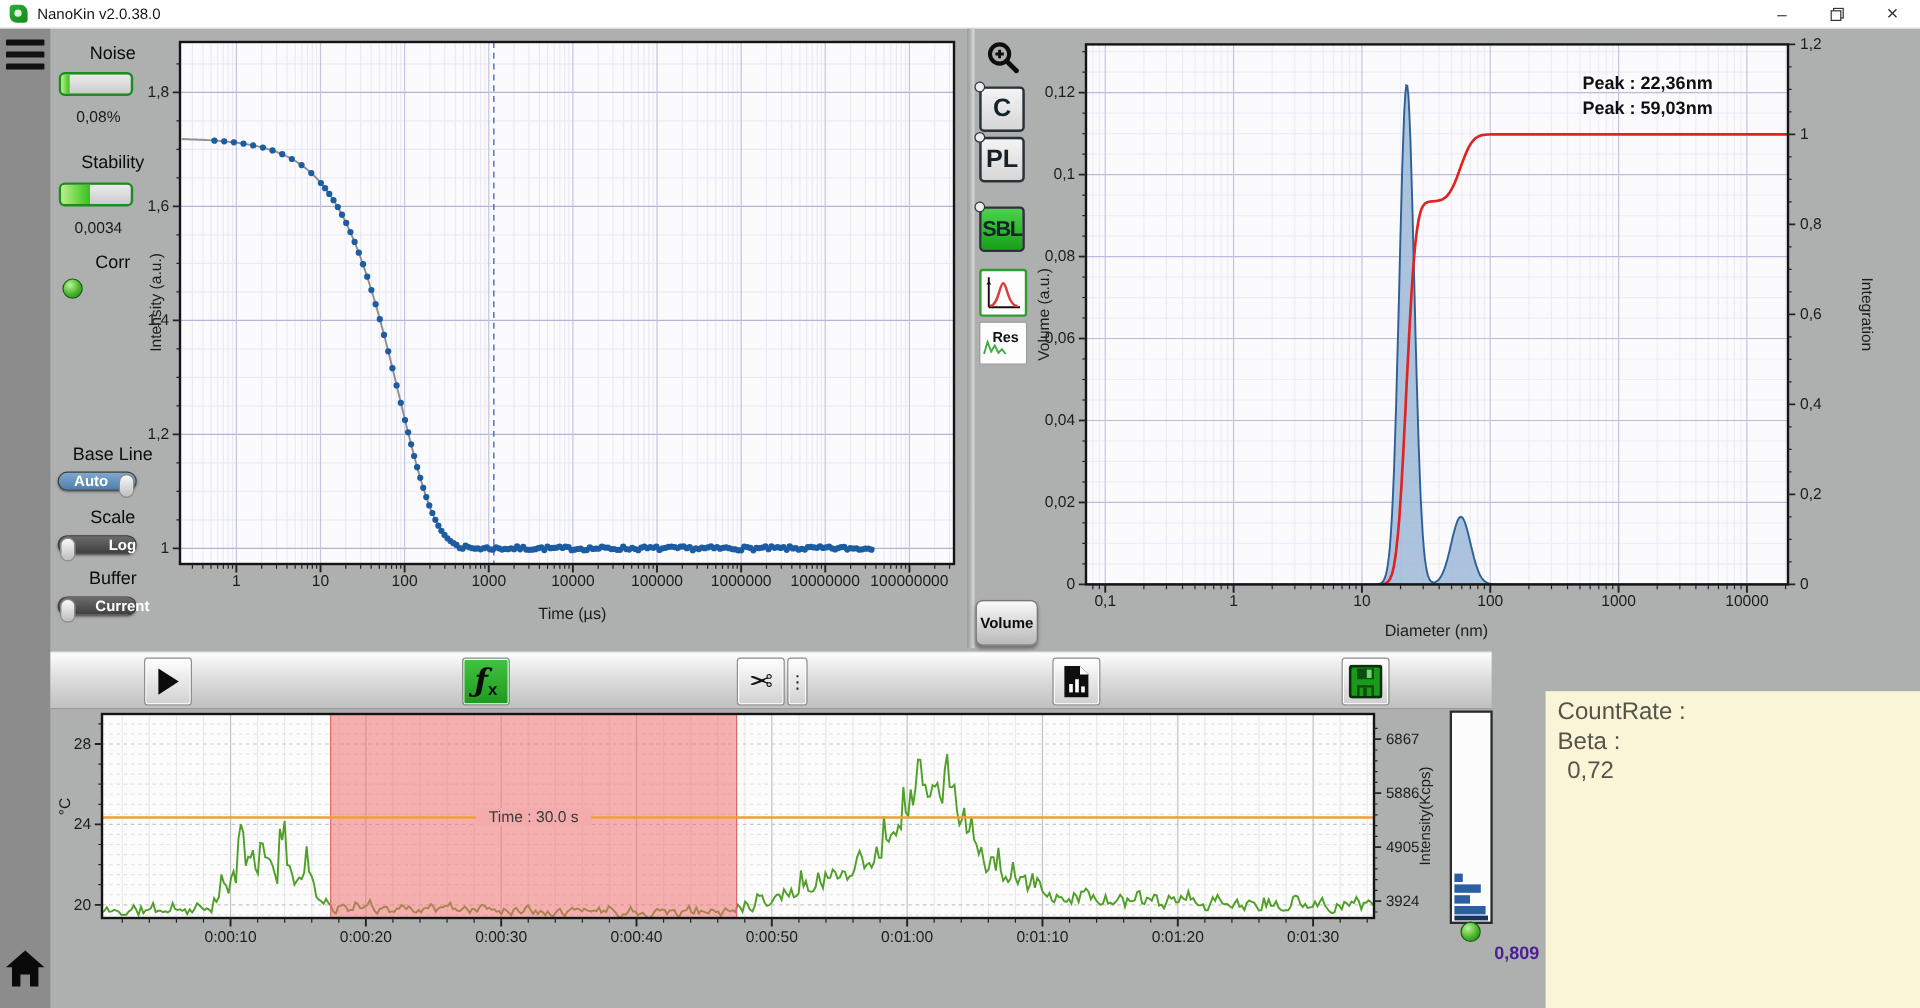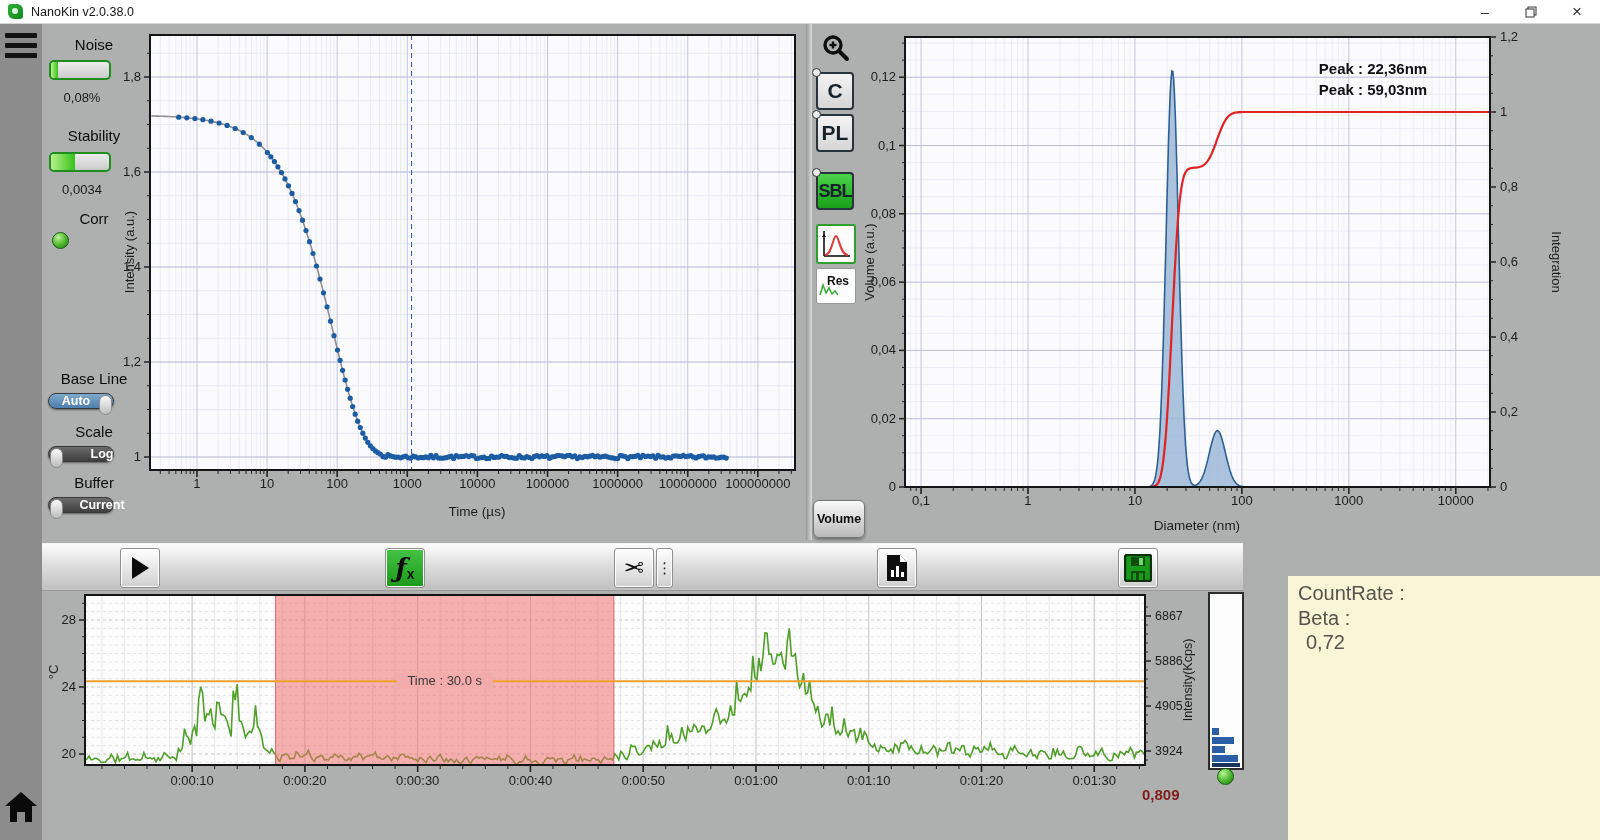--- a/index.html
+++ b/index.html
@@ -80,22 +80,22 @@
           box-shadow:0 2px 3px rgba(0,0,0,.35); font-weight:bold; font-size:12.5px; color:#0d0d0d;
           display:flex; align-items:center; justify-content:center; }
 
   
   .gauge { position:absolute; left:1208px; top:592px; width:36px; height:178px; background:#fcfcfc;
            border:2px solid #2b2b2b; }
   .gauge-bars { position:absolute; left:2px; right:2px; bottom:6px; display:flex;
            flex-direction:column; justify-content:flex-end; gap:2px; }
   .gauge-bars div { height:7px; background:#2a5fa5; }
   .gauge-base { position:absolute; left:2px; right:2px; bottom:1px; height:4px; background:#17345e; }
-  .gauge-value { position:absolute; left:1142px; top:786px; width:56px; 
-           font-weight:bold; font-size:15px; color:#7f1d1d; }
+  .gauge-value { position:absolute; left:1236px; top:786px; width:56px; text-align:center;
+           font-weight:bold; font-size:15px; color:#4c1d95; }
   .bottom-sphere { position:absolute; left:1217px; top:768px; }
 
   
   .info { position:absolute; left:1245px; top:576px; width:355px; height:268px; background:#fbf5d8;
           padding:5px 0 0 10px; font-size:20px; line-height:24.7px; color:#55544a;margin-left:43px; }
   .info .val { margin-left:8px; }
 
   .chart-wrap { position:absolute; }
   svg text { font-family:"Liberation Sans",sans-serif; }
 </style>

